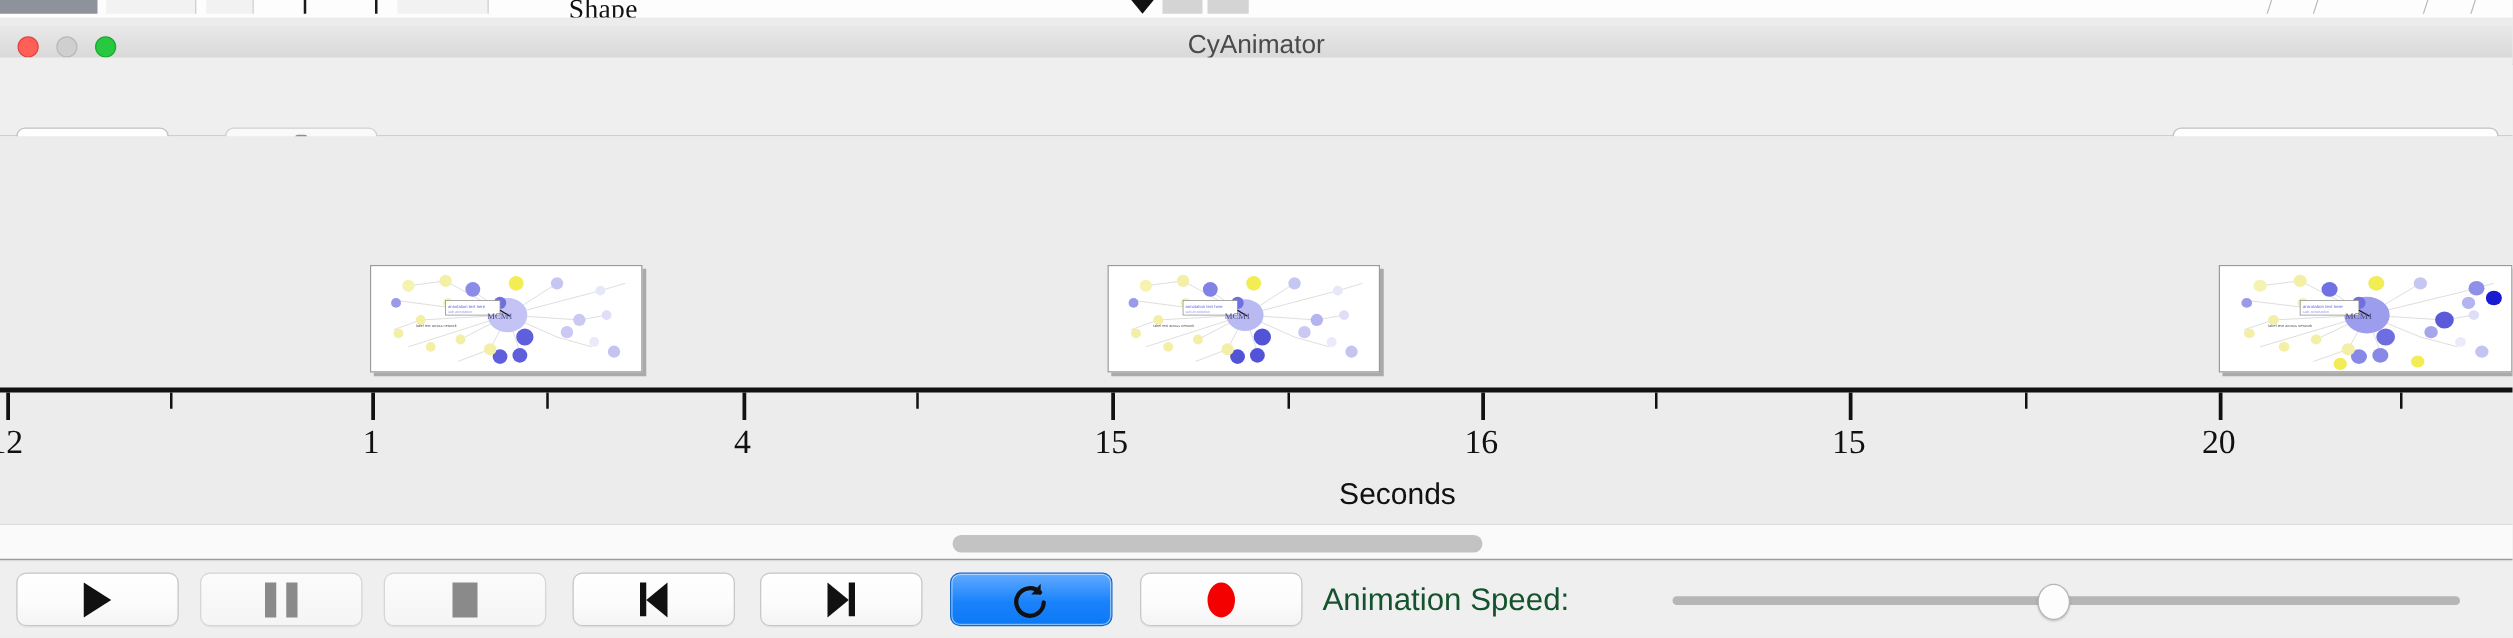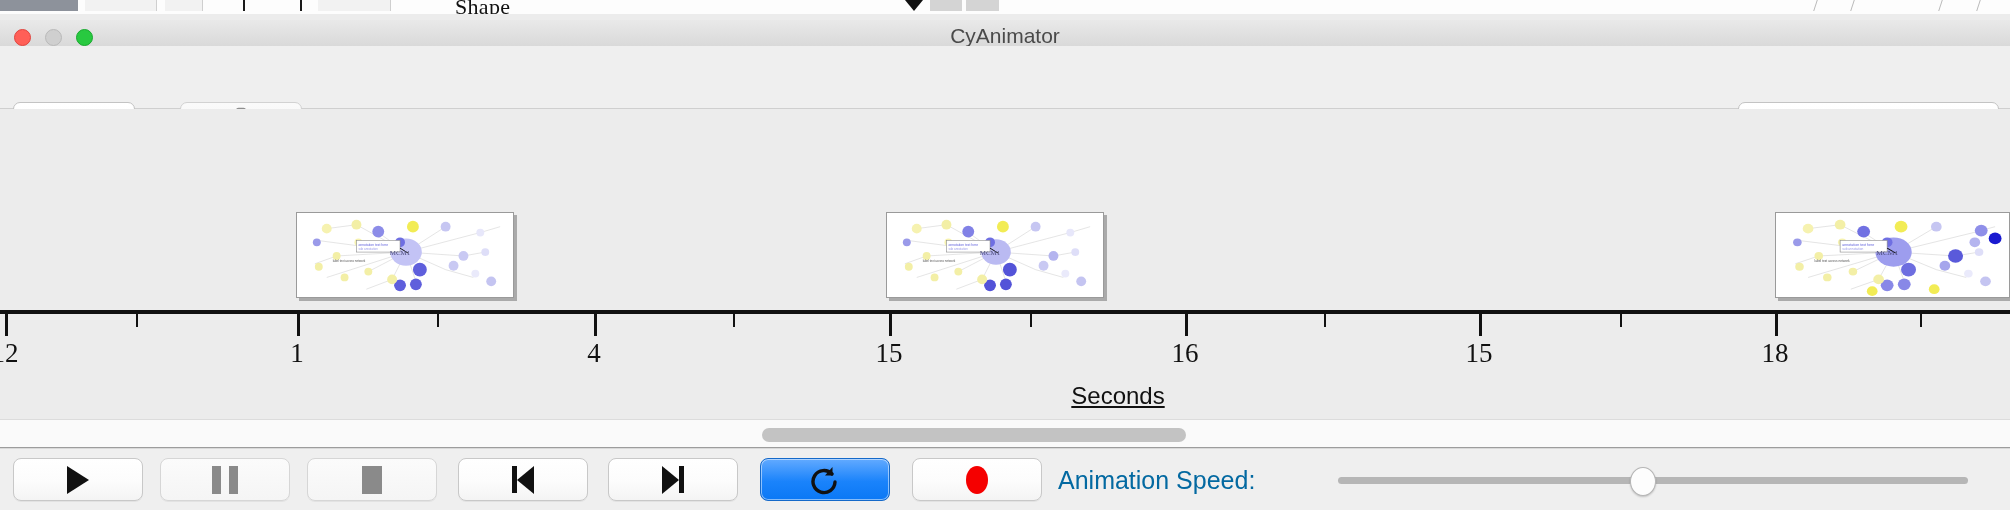--- a/index.html
+++ b/index.html
@@ -104,21 +104,21 @@
     position:absolute; top:338px;
     font-family:"Liberation Serif", serif;
     font-size:27px; color:#111;
     transform: translateX(-50%);
     white-space:nowrap;
   }
   .axis-title {
     position:absolute; top:382px; left:0; width:2010px;
     text-align:center; font-size:24px; color:#111;
   }
-  .axis-title span { position:relative; left:113px;text-decoration:underline; }
+  .axis-title span { position:relative; left:113px; }
 
   
   .scrollarea {
     position:absolute; left:0; top:419px; width:2010px; height:29px;
     background:#fafafa; border-top:1px solid #dcdcdc; border-bottom:1px solid #9c9c9c;
   }
   .scrollthumb {
     position:absolute; left:762px; top:8px; width:424px; height:14px;
     background:#c3c3c3; border-radius:7px;
   }
@@ -150,21 +150,21 @@
   .ic-prev { display:flex; align-items:center; }
   .ic-prev i { display:block; width:5px;height:27px;background:#111; }
   .ic-prev b { width:0;height:0;border-right:17px solid #111;border-top:14px solid transparent;border-bottom:14px solid transparent; }
   .ic-next { display:flex; align-items:center; }
   .ic-next b { width:0;height:0;border-left:17px solid #111;border-top:14px solid transparent;border-bottom:14px solid transparent; }
   .ic-next i { display:block; width:5px;height:27px;background:#111; }
   .ic-record { width:22px;height:28px;border-radius:50%;background:#f50000; }
 
   .speed-label {
     position:absolute; left:1058px; top:466px;
-    font-size:25px; color:#0369a1;
+    font-size:25px; color:#14532d;
   }
   .slider-track {
     position:absolute; left:1338px; top:477px; width:630px; height:7px;
     background:#b6b6b6; border-radius:4px;
   }
   .slider-thumb {
     position:absolute; left:1630px; top:467px; width:26px; height:29px;
     background:#fdfdfd; border:1px solid #b5b5b5; border-radius:50%;
     box-shadow:0 1px 2px rgba(0,0,0,.2);
   }
@@ -360,21 +360,21 @@
 <div class="tick minor" style="left:1620px;"></div>
 <div class="tick major" style="left:1775px;"></div>
 <div class="tick minor" style="left:1920px;"></div>
 
 <div class="tick-label" style="left:5px;">12</div>
 <div class="tick-label" style="left:297px;">1</div>
 <div class="tick-label" style="left:594px;">4</div>
 <div class="tick-label" style="left:889px;">15</div>
 <div class="tick-label" style="left:1185px;">16</div>
 <div class="tick-label" style="left:1479px;">15</div>
-<div class="tick-label" style="left:1775px;">18</div>
+<div class="tick-label" style="left:1775px;">20</div>
 
 <div class="axis-title">
   <span>Seconds</span>
 </div>
 
 <div class="scrollarea">
   <div class="scrollthumb"></div>
 </div>
 
 <div class="controls"></div>

